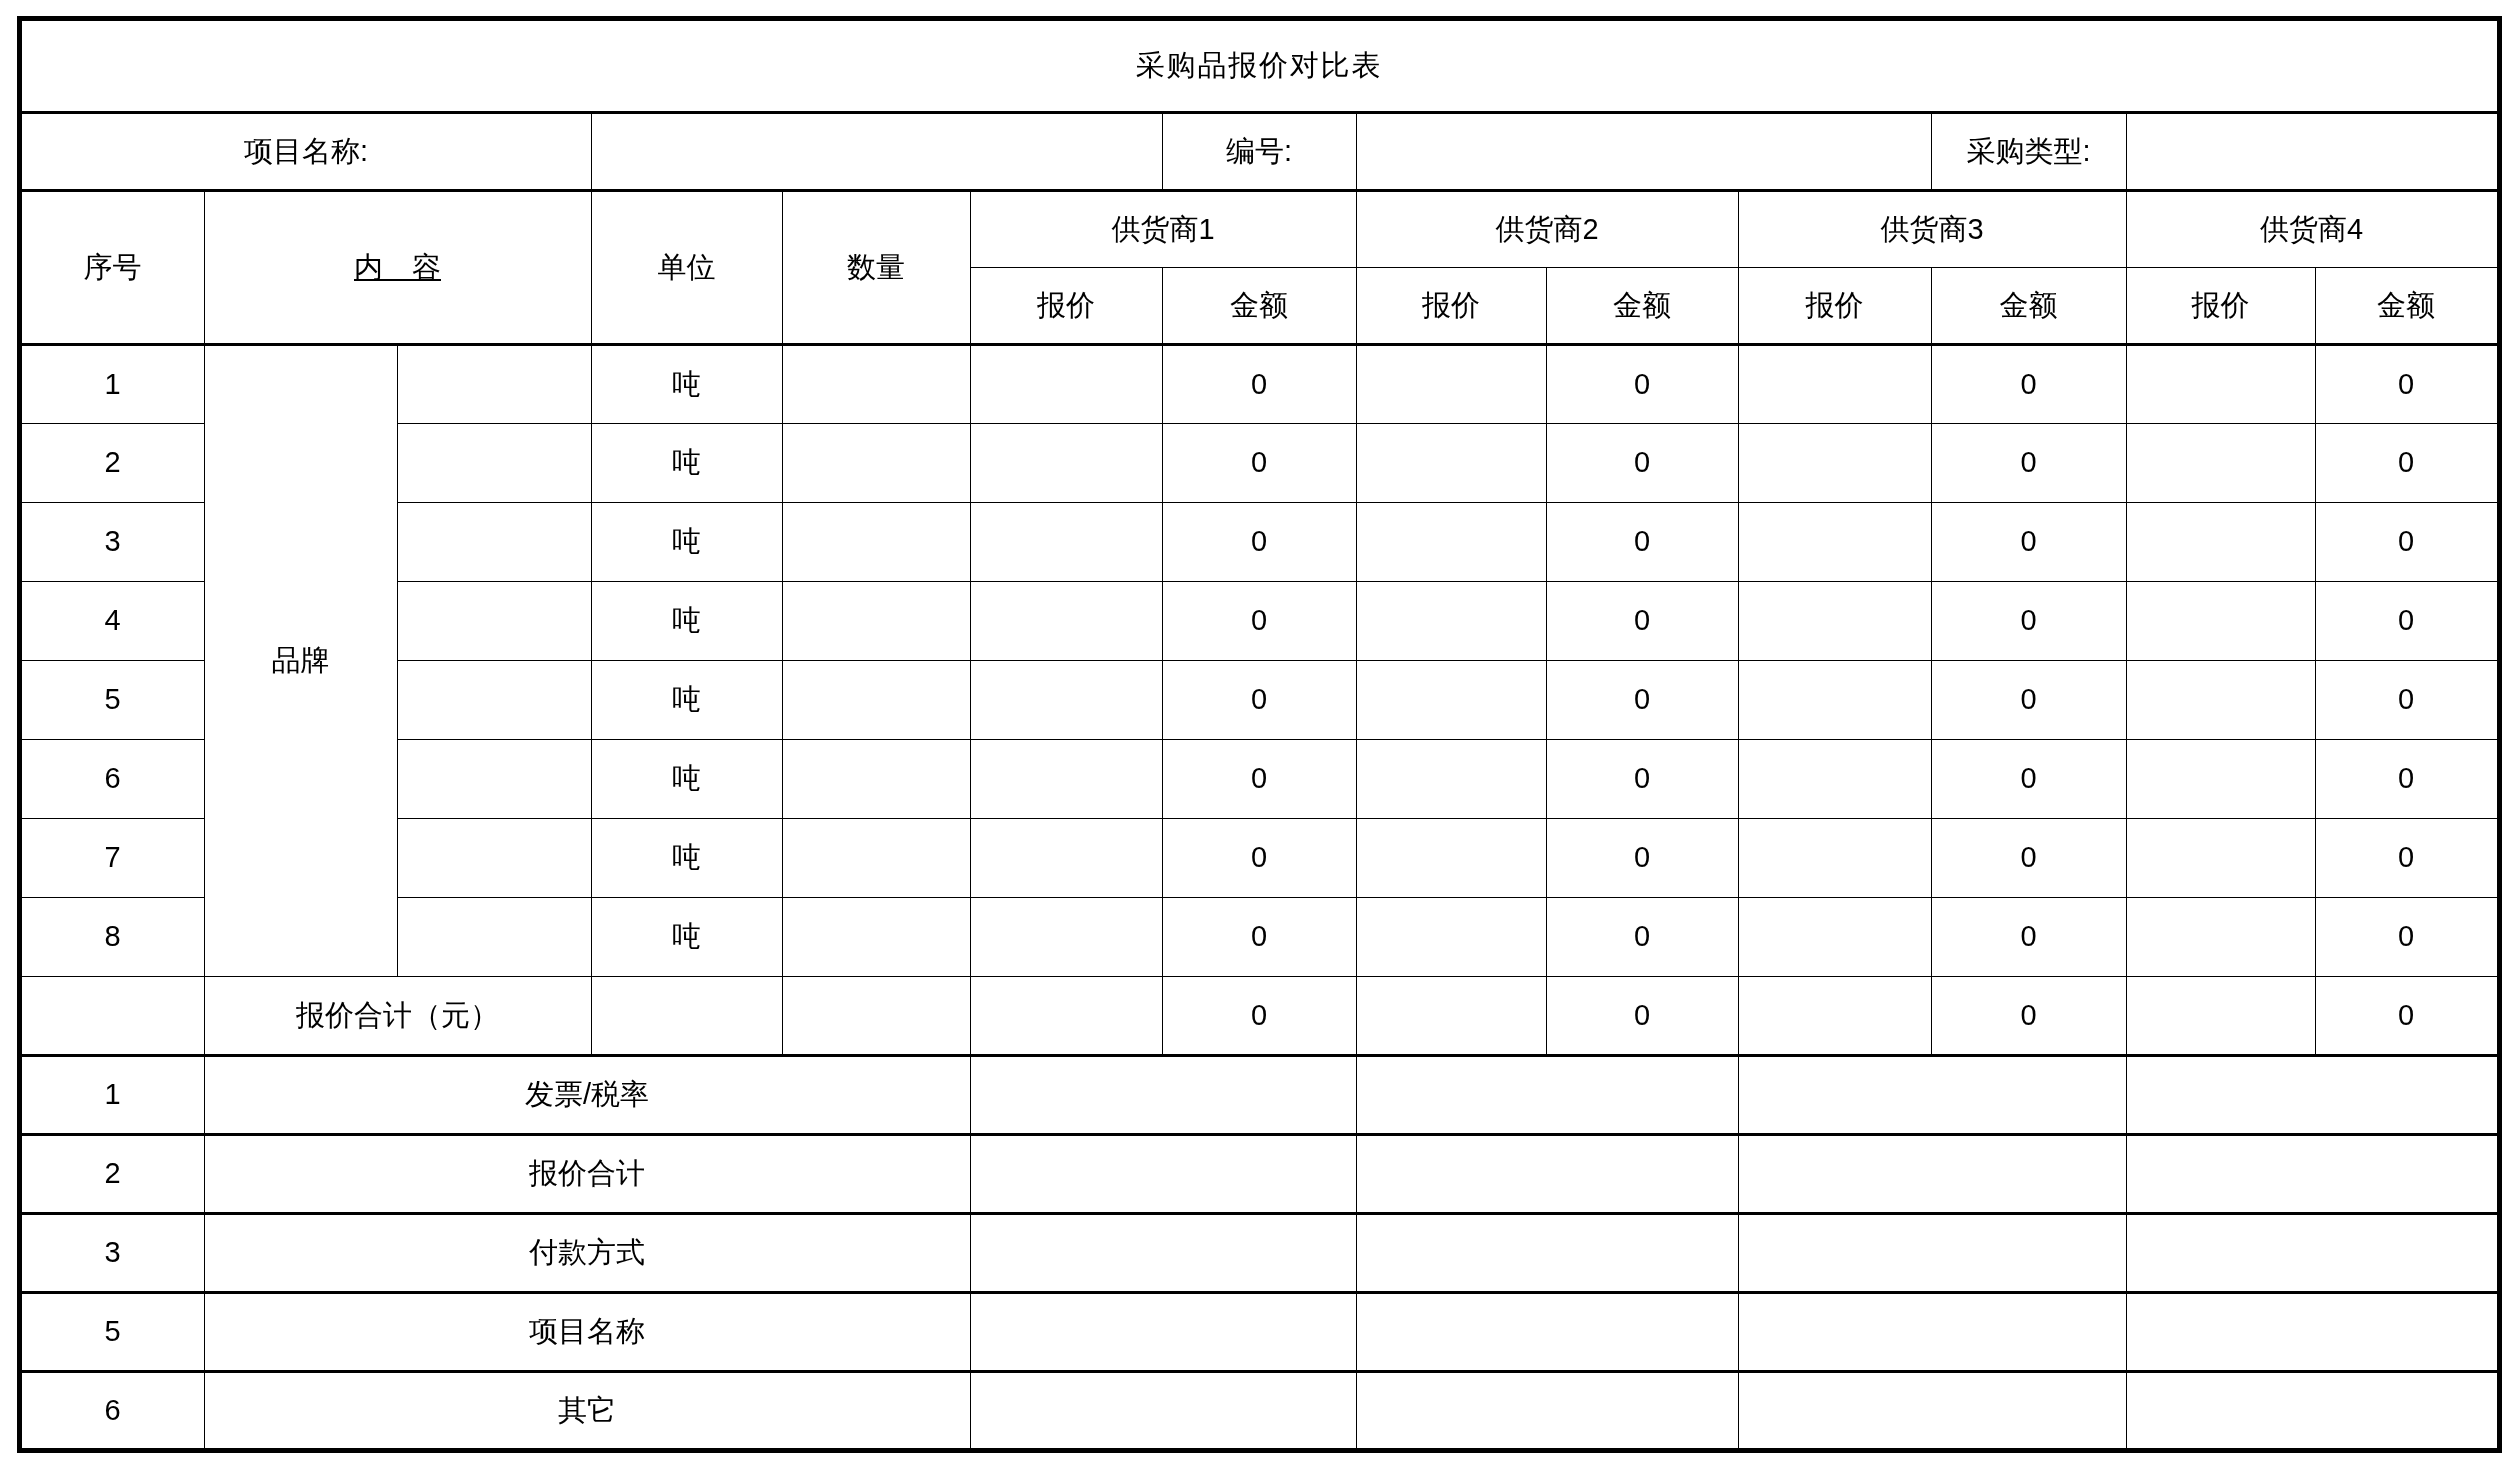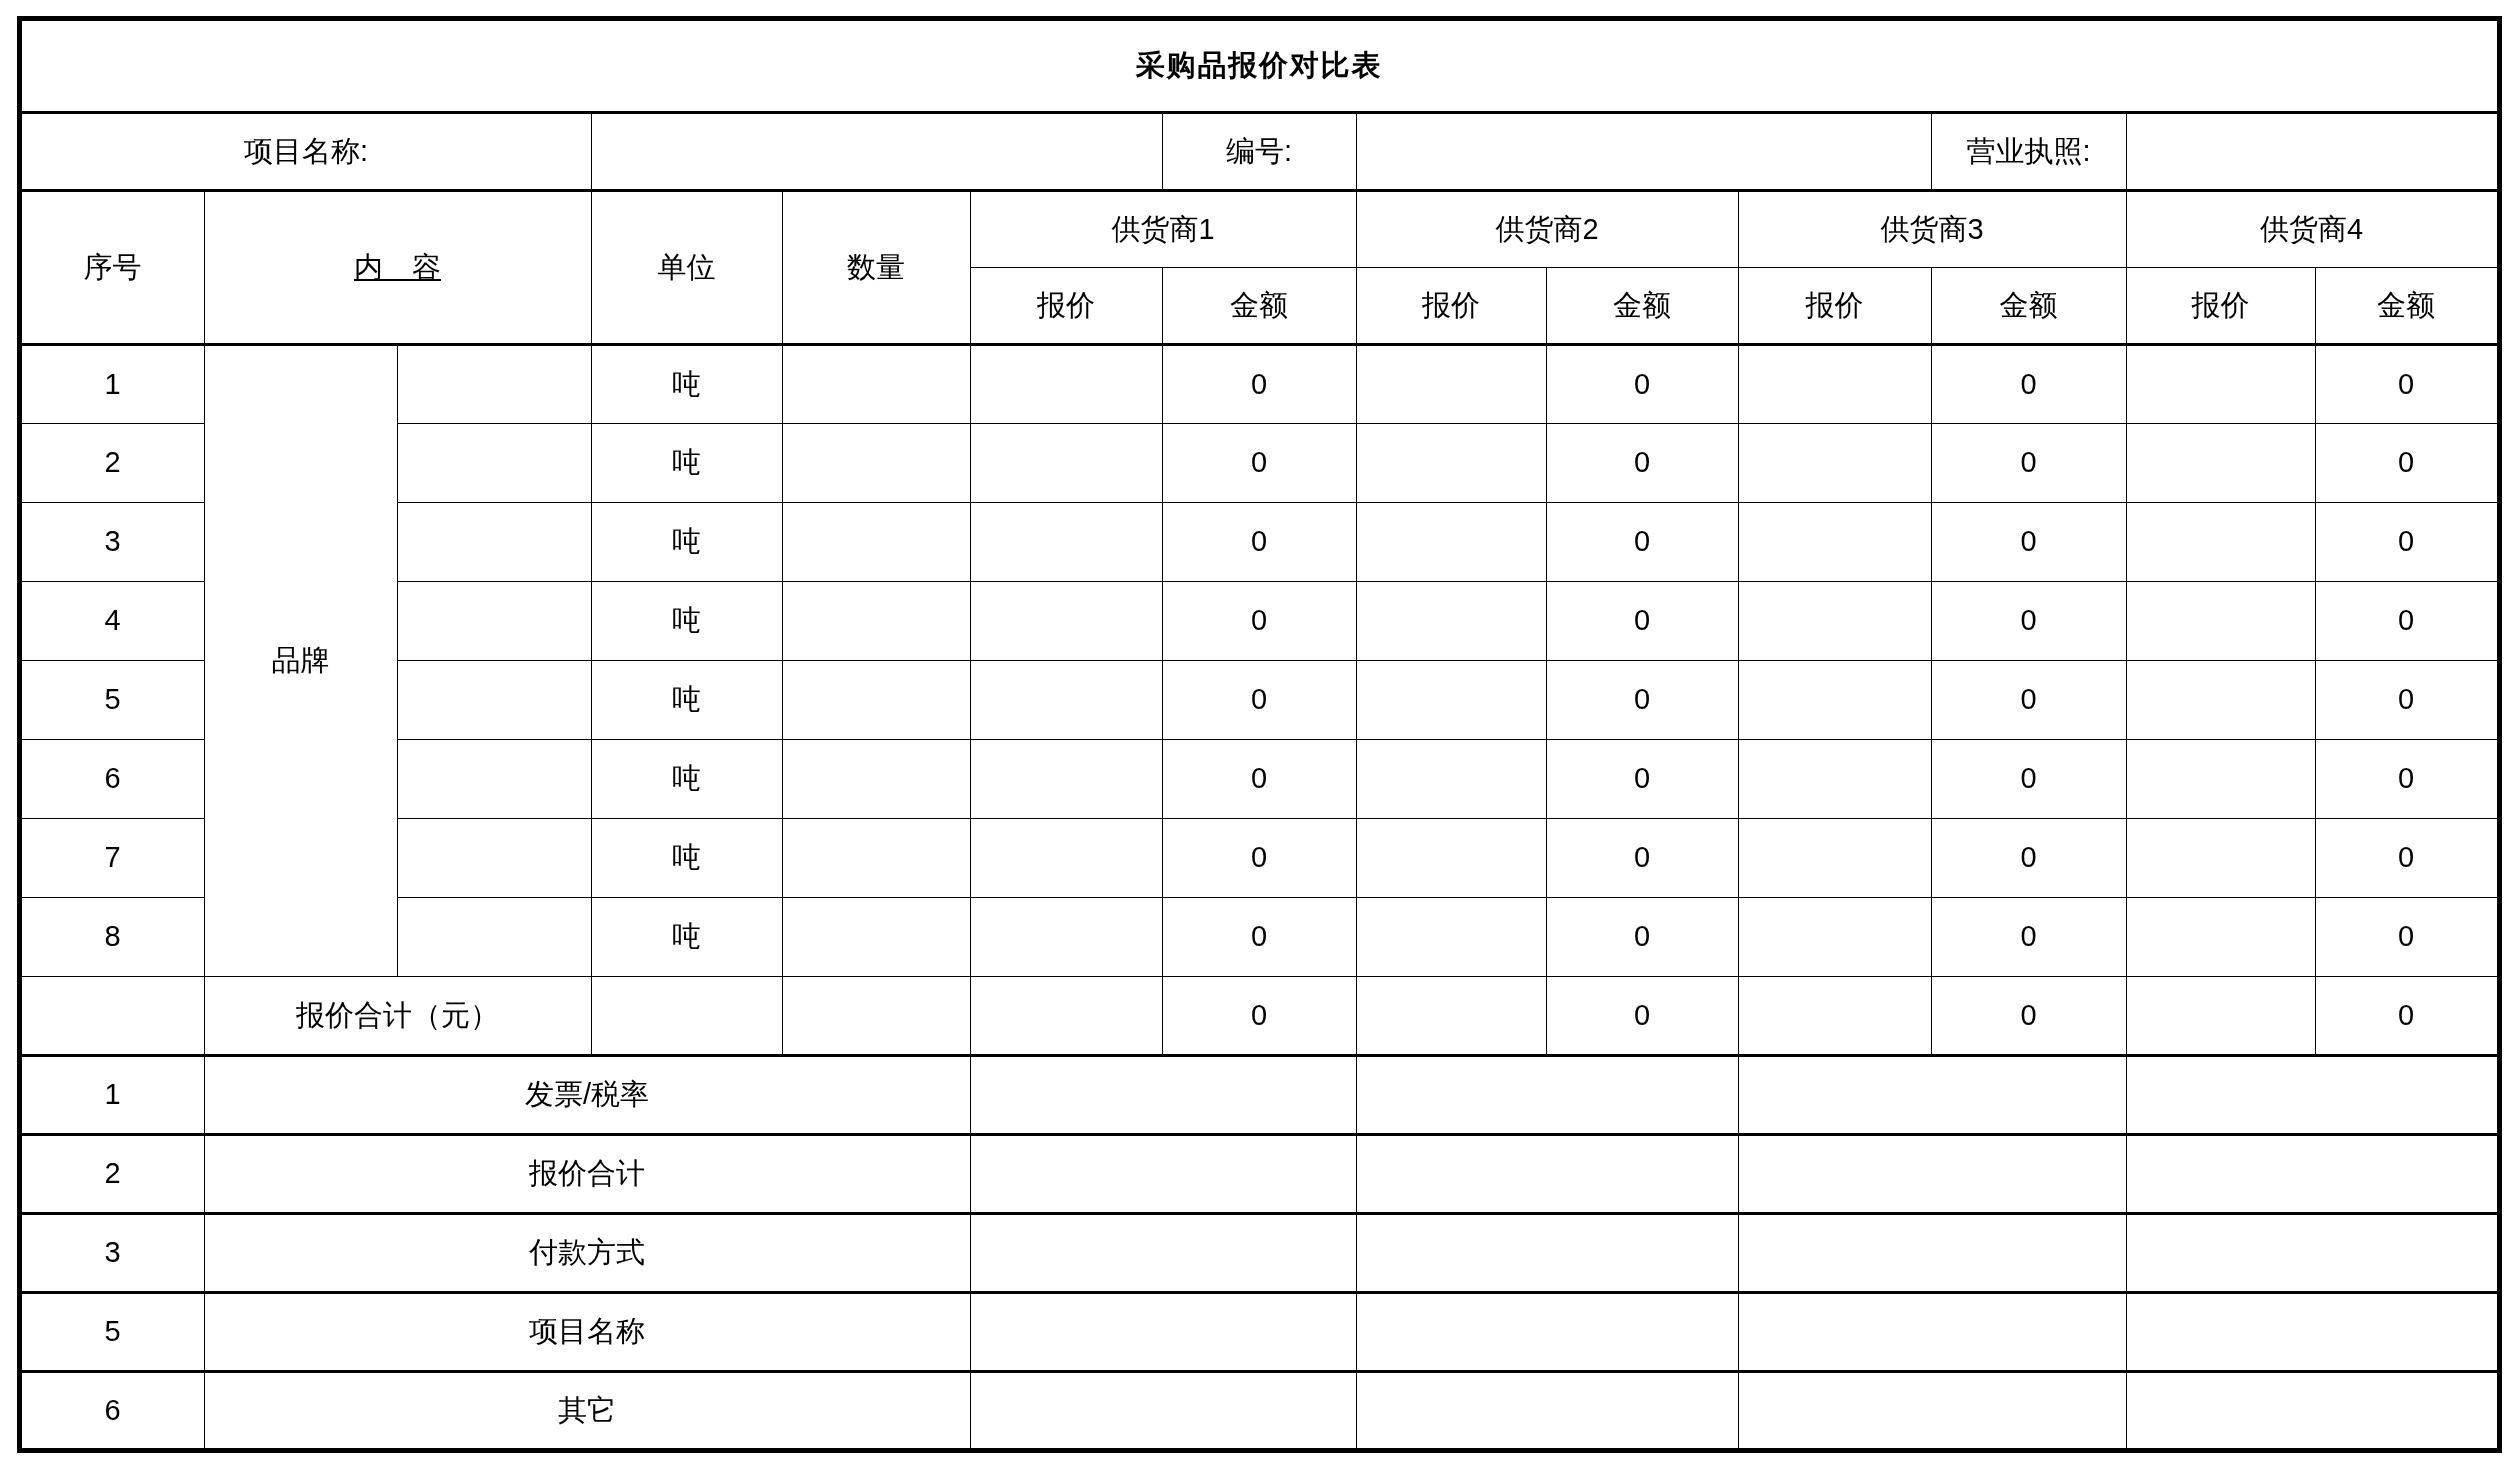--- a/index.html
+++ b/index.html
@@ -35,21 +35,21 @@
   tr.t-info   { height: 78px; margin-top: 28px;  }
   tr.t-h      { height: 77px;  }
   tr.t-body   { height: 79px;  }
   tr.t-total  { height: 79px;  }
   tr.t-extra  { height: 79px;  }
   
   tr.sep-top td   { border-top: 3.7px solid #000000; }
   
   td.title-cell {
     font-size: 55px;
-    font-weight: 700;
+    font-weight: 400;
     letter-spacing: 1.8px;
   }
   
   td.num { font-size: 31px; }
   td.amount { font-size: 31px; }
   
   td.spread { letter-spacing: 0; text-decoration: underline; }
 </style>
 </head>
 <body>
@@ -75,21 +75,21 @@
     <tbody>
         <tr class="t-title">
       <td class="title-cell" colspan="13">采购品报价对比表</td>
     </tr>
 
     <tr class="t-info sep-top">
       <td colspan="3">项目名称:</td>
       <td colspan="3"></td>
       <td>编号:</td>
       <td colspan="3"></td>
-      <td>营业执照:</td>
+      <td>采购类型:</td>
       <td colspan="2"></td>
     </tr>
 
     <tr class="t-h sep-top">
       <td rowspan="2">序号</td>
       <td rowspan="2" colspan="2" class="spread">内　容</td>
       <td rowspan="2">单位</td>
       <td rowspan="2">数量</td>
       <td colspan="2">供货商1</td>
       <td colspan="2">供货商2</td>

